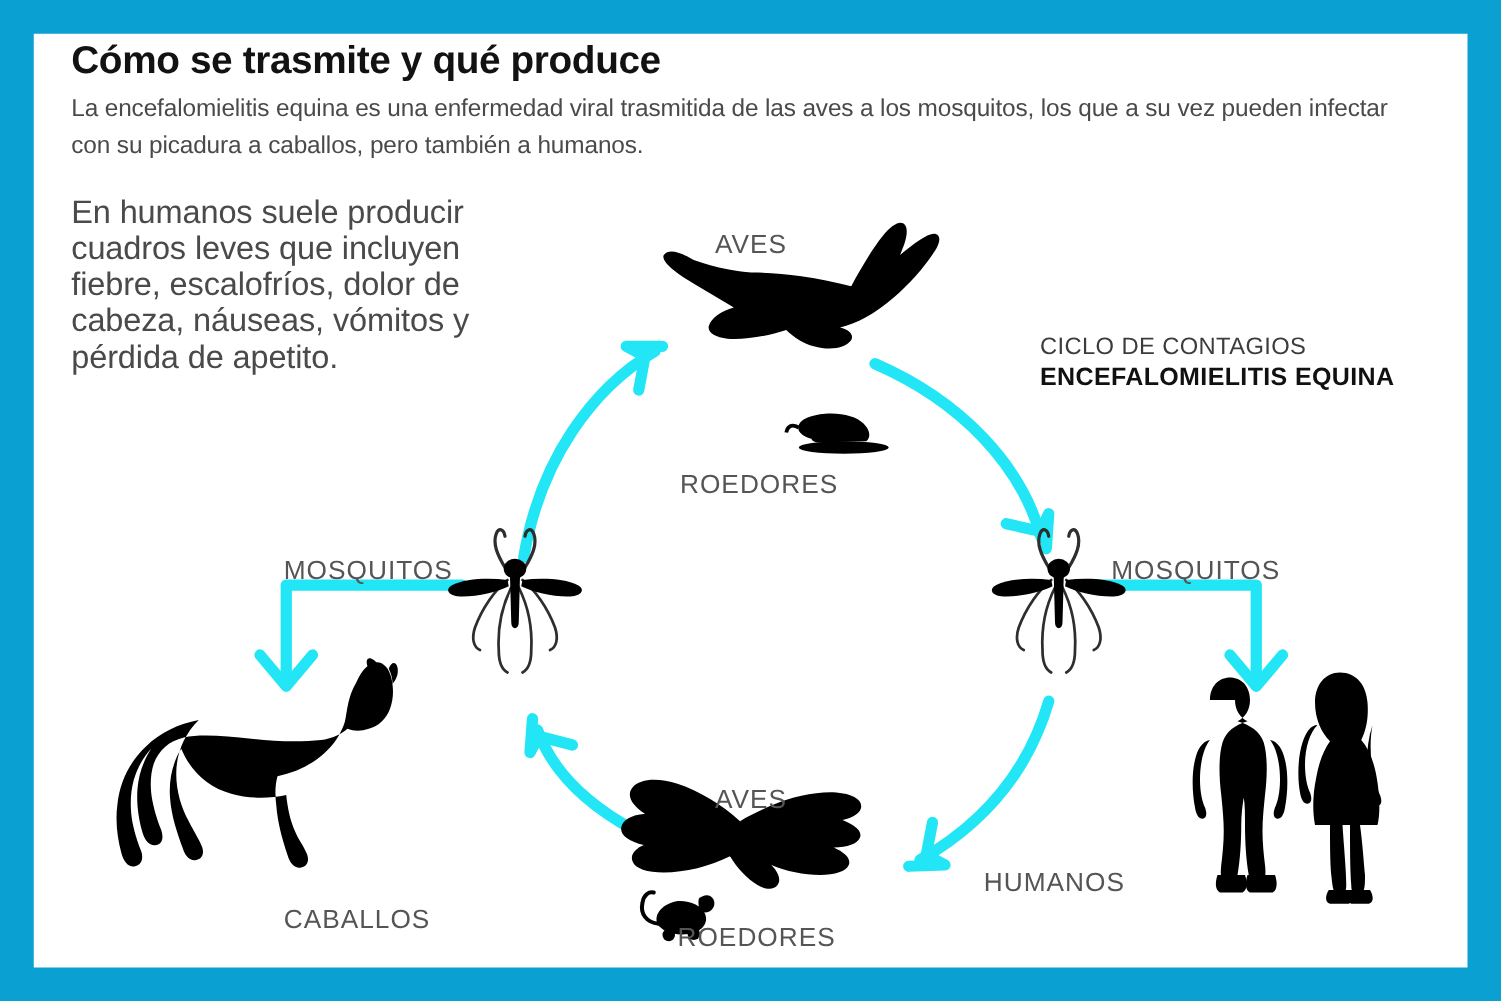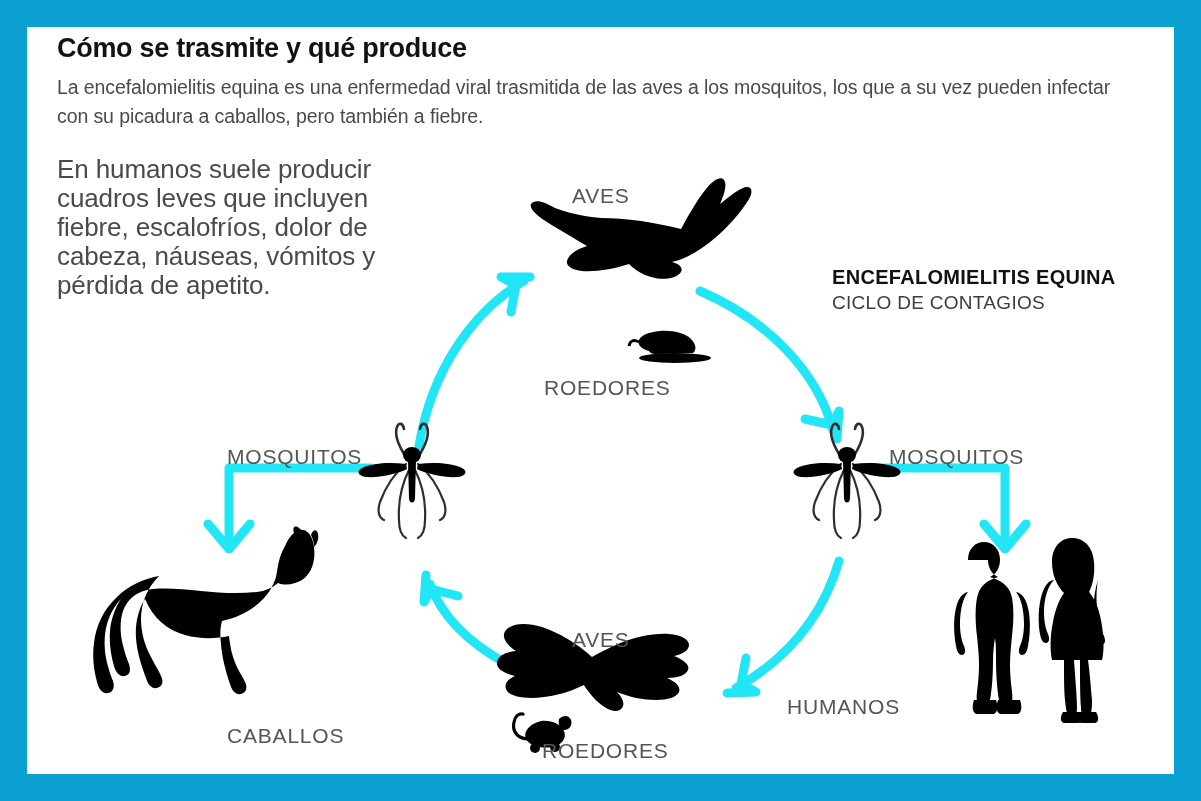--- a/index.html
+++ b/index.html
@@ -13,21 +13,21 @@
   #frame{
     position:absolute;
     left:27px;top:27px;
     width:1147px;height:747px;
     background:#ffffff;
     overflow:hidden;
   }
   
   #header{position:absolute;left:30px;top:2px;width:1060px;}
   #title{
-    font-size:27px;font-weight:bold;color:#121212;
+    font-size:31px;font-weight:bold;color:#121212;
     letter-spacing:-0.3px;line-height:38px;margin:0;
   }
   #lede{
     margin:6px 0 0 0;font-size:19.5px;color:#4a4a4a;
     line-height:29px;letter-spacing:-0.1px;
   }
   
   #leftcol{position:absolute;left:30px;top:126px;width:345px;}
   #lead-bold{
     margin:0;font-size:19.5px;font-weight:bold;color:#1a1a1a;
@@ -57,30 +57,30 @@
   .art{position:absolute;}
   .art svg{display:block;}
 </style>
 </head>
 <body>
 
 <div id="frame">
 
   <div id="header">
     <h1 id="title">Cómo se trasmite y qué produce</h1>
-    <p id="lede">La encefalomielitis equina es una enfermedad viral trasmitida de las aves a los mosquitos, los que a su vez pueden infectar con su picadura a caballos, pero también a fiebre.</p>
+    <p id="lede">La encefalomielitis equina es una enfermedad viral trasmitida de las aves a los mosquitos, los que a su vez pueden infectar con su picadura a caballos, pero también a humanos.</p>
   </div>
 
   <div id="leftcol">
     <p id="lead-body">En humanos suele producir cuadros leves que incluyen fiebre, escalofríos, dolor de cabeza, náuseas, vómitos y pérdida de apetito.</p>
   </div>
 
   <div id="kicker">
+    <p id="kicker-sub">CICLO DE CONTAGIOS</p>
     <p id="kicker-main">ENCEFALOMIELITIS EQUINA</p>
-    <p id="kicker-sub">CICLO DE CONTAGIOS</p>
   </div>
 
   <div id="cycle">
 
     <svg width="1147" height="747" viewBox="0 0 1147 747">
       <defs>
         <g id="ah">
           <path d="M0,0 L-22,-9 L-16,0 L-22,9 Z"></path>
         </g>
       </defs>

